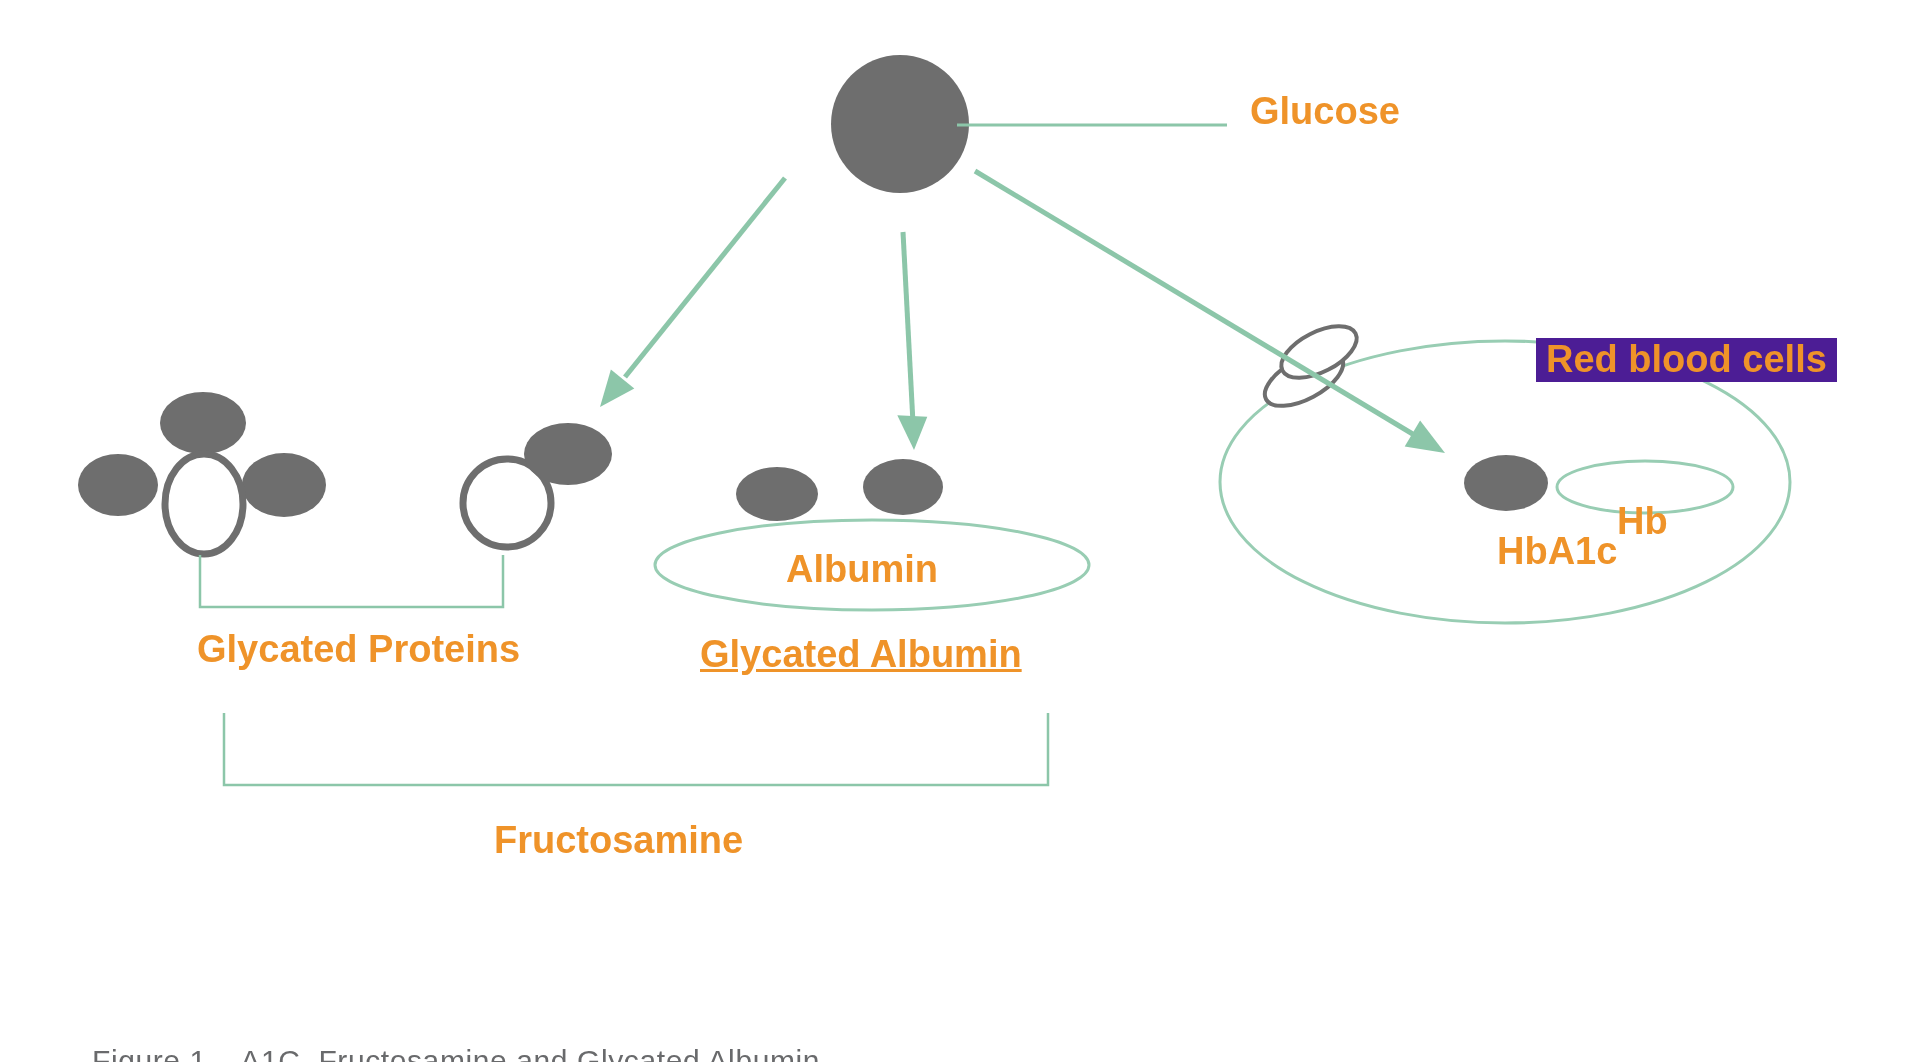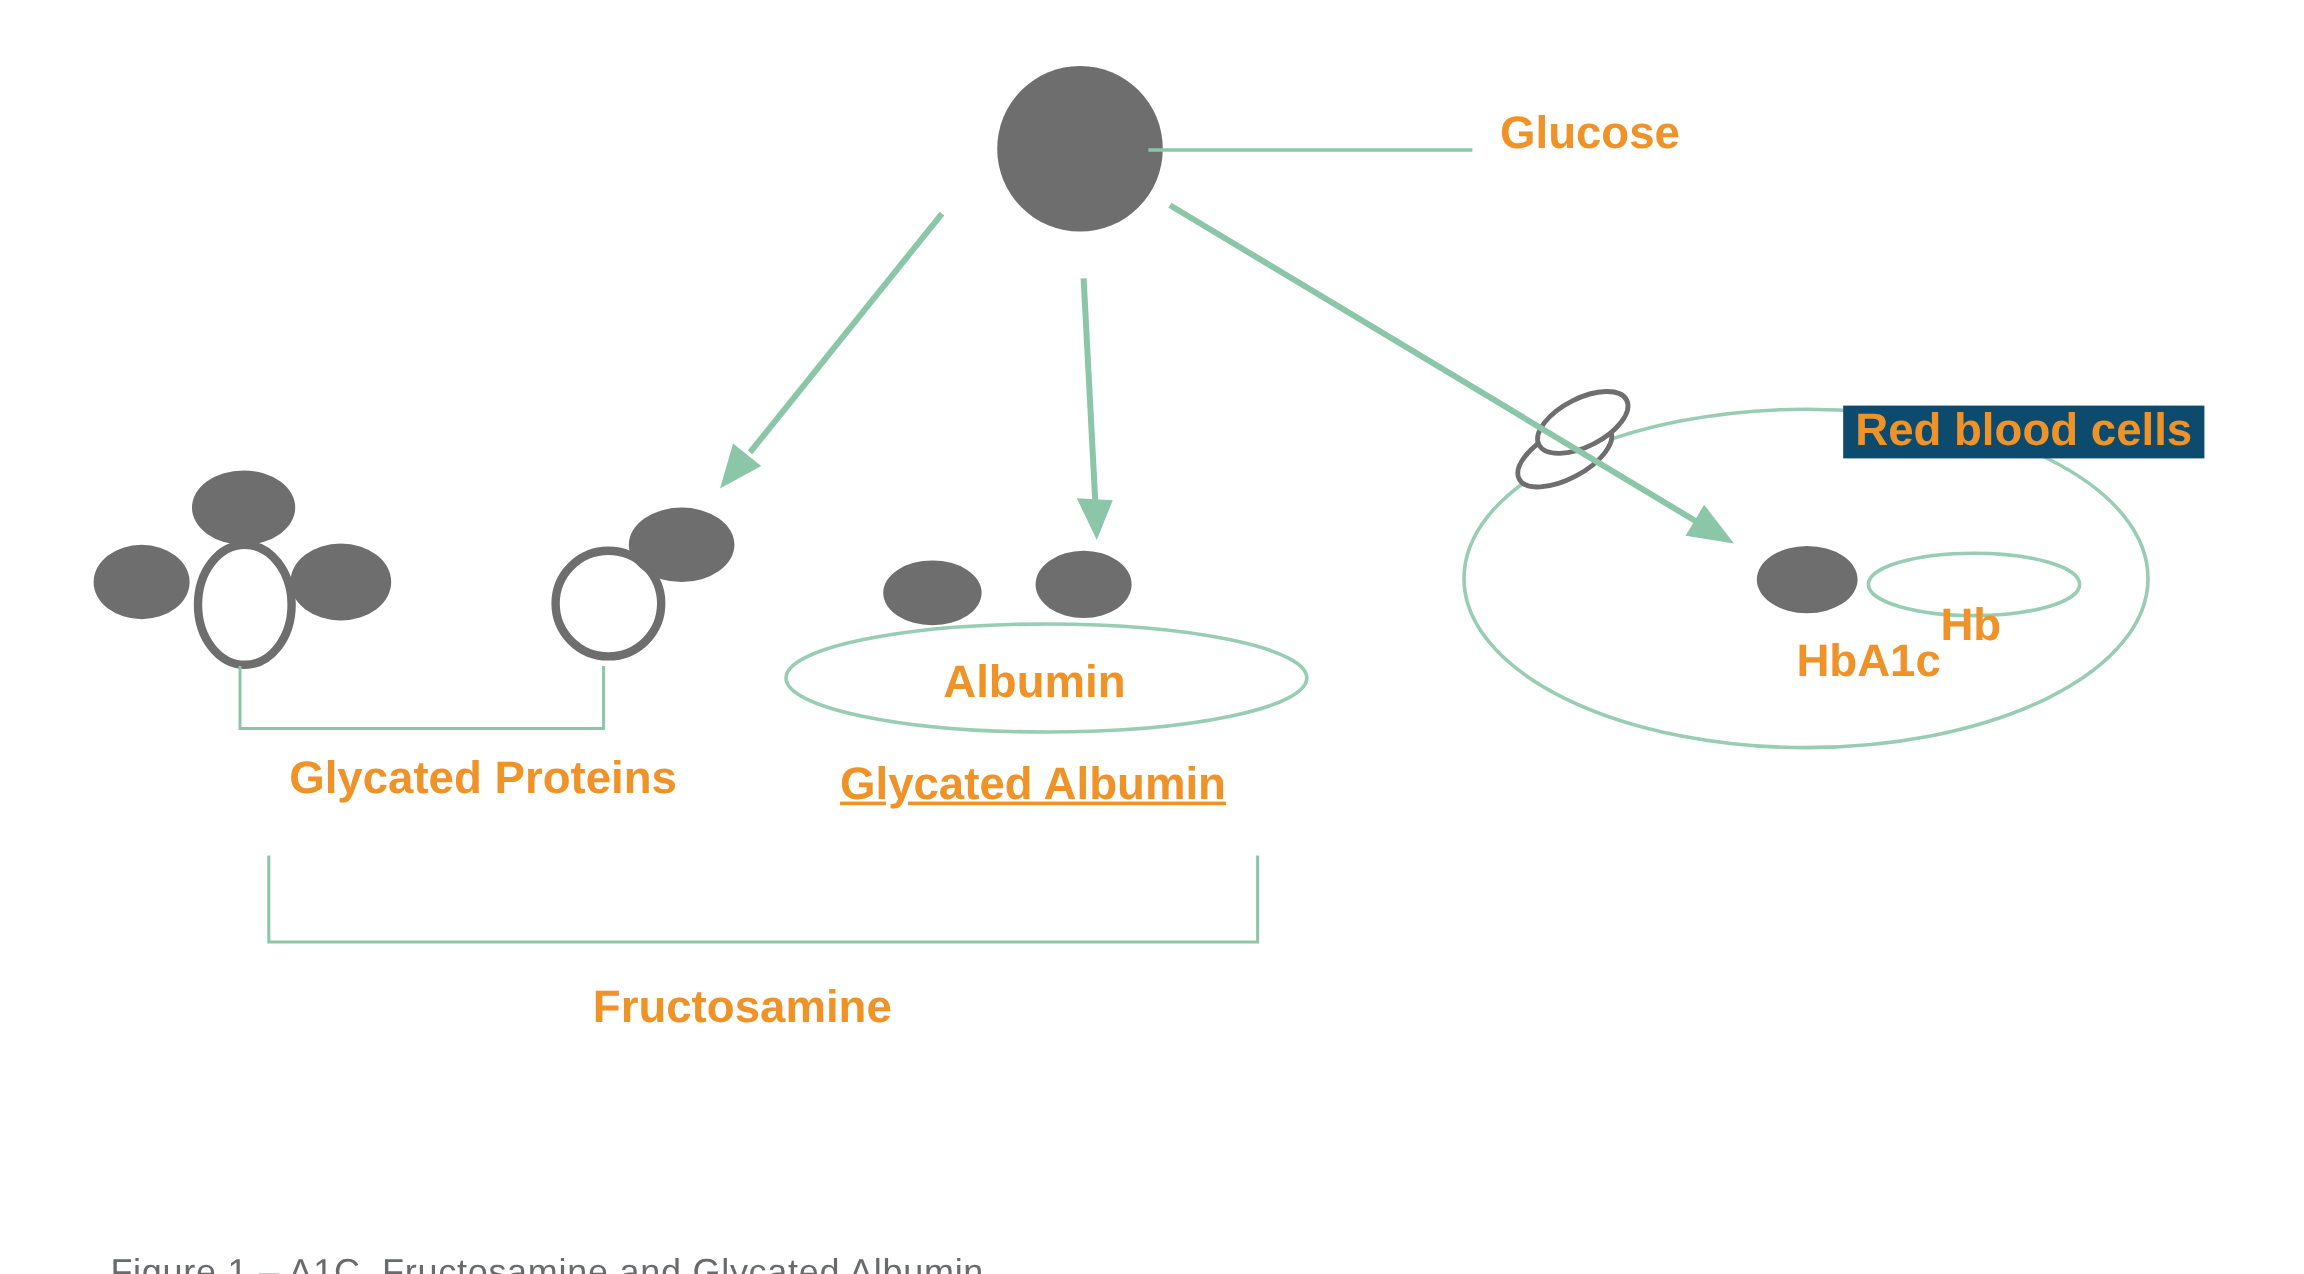--- a/index.html
+++ b/index.html
@@ -20,21 +20,21 @@
   .channel{fill:#ffffff;stroke:var(--gray-shape);stroke-width:4;}
   .green-thin{fill:none;stroke:var(--green-outline);stroke-width:3;}
   .green-shaft{fill:none;stroke:var(--green-line);stroke-width:5;}
   .green-head{fill:var(--green-line);stroke:none;}
   .bracket{fill:none;stroke:var(--green-line);stroke-width:2.5;}
   .pointer{fill:none;stroke:var(--green-line);stroke-width:3;}
   .lbl{
     position:absolute;color:var(--orange);font-weight:bold;
     font-size:38px;line-height:1;white-space:nowrap;
   }
-  .lbl-bg{background:#0c4a6e;padding:2px 10px 4px 10px;}
+  .lbl-bg{background:#4c1d95;padding:2px 10px 4px 10px;}
   #caption{
     position:absolute;left:92px;top:1006px;color:var(--gray-caption);
     font-size:30px;letter-spacing:0.6px;line-height:1;white-space:nowrap;
     font-weight:normal;
     margin-top:40px;
   }
 </style>
 </head>
 <body>
 
@@ -90,18 +90,18 @@
   <div class="lbl lbl-bg" style="left:1536px;top:338px;">Red blood cells</div>
 
   <div class="lbl" style="left:1617px;top:470px;margin-top:32px;">Hb</div>
 
   <div class="lbl" style="left:1497px;top:532px;text-align:right;">HbA1c</div>
 
   <div class="lbl" style="left:786px;top:550px;">Albumin</div>
 
   <div class="lbl" style="left:700px;top:635px;text-decoration:underline;">Glycated Albumin</div>
 
-  <div class="lbl" style="left:197px;top:630px;margin-left:44px;">Glycated Proteins</div>
+  <div class="lbl" style="left:197px;top:630px;">Glycated Proteins</div>
 
   <div class="lbl" style="left:494px;top:821px;">Fructosamine</div>
 
   <div id="caption">Figure 1 – A1C, Fructosamine and Glycated Albumin</div>
 </div>
 
 </body></html>

